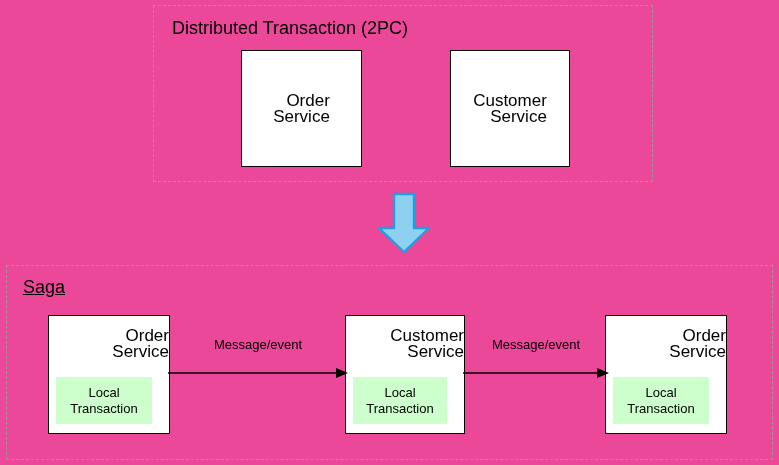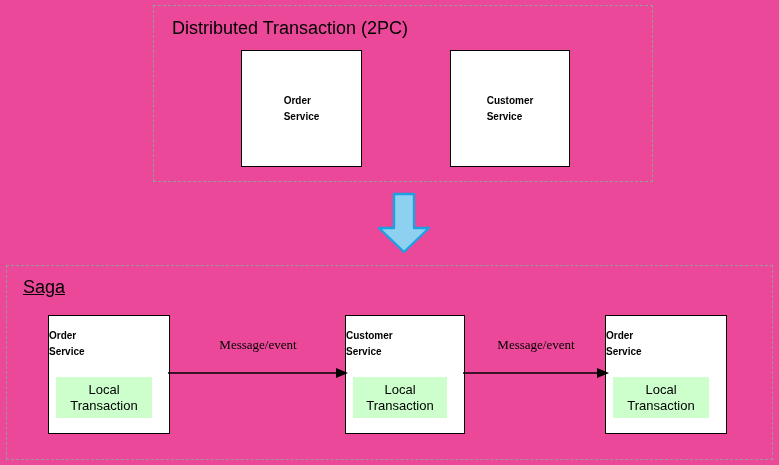--- a/index.html
+++ b/index.html
@@ -62,25 +62,24 @@
     position: absolute;
     border: 1.6px solid #000000;
     background: #ffffff;
     box-sizing: border-box;
     display: flex;
     align-items: center;
     justify-content: center;
   }
   .service-label {
     color: #000000;
-    font-size: 10px;
+    font-size: 17px;
     line-height: 16px;
-    text-align: left;
+    text-align: right;
     white-space: pre-line;
-    font-weight: bold;
   }
 
   #box-2pc-order {
     left: 241px;
     top: 50px;
     width: 121px;
     height: 117px;
   }
   #box-2pc-customer {
     left: 450px;
@@ -101,21 +100,21 @@
     left: 0;
     right: 0;
     top: 12px;
     display: block;
   }
   .local-tx {
     position: absolute;
     left: 7px;
     right: 17px;
     top: 61px;
-    height: 41px;
+    height: 47px;
     background: #ccffcc;
     display: flex;
     align-items: center;
     justify-content: center;
   }
   .local-tx-label {
     color: #000000;
     font-size: 13px;
     line-height: 16px;
     text-align: center;
@@ -134,21 +133,20 @@
   #flow-arrow-1 { left: 168px; top: 363px; width: 180px; }
   #flow-arrow-2 { left: 463px; top: 363px; width: 146px; }
 
   .flow-label {
     position: absolute;
     color: #000000;
     font-size: 13px;
     line-height: 16px;
     text-align: center;
     white-space: nowrap;
-    font-family: Liberation Serif, serif;
   }
   #flow-label-1 { left: 168px; top: 337px; width: 180px; }
   #flow-label-2 { left: 463px; top: 337px; width: 146px; }
 
   
   #down-arrow {
     position: absolute;
     left: 376px;
     top: 192px;
     width: 56px;

